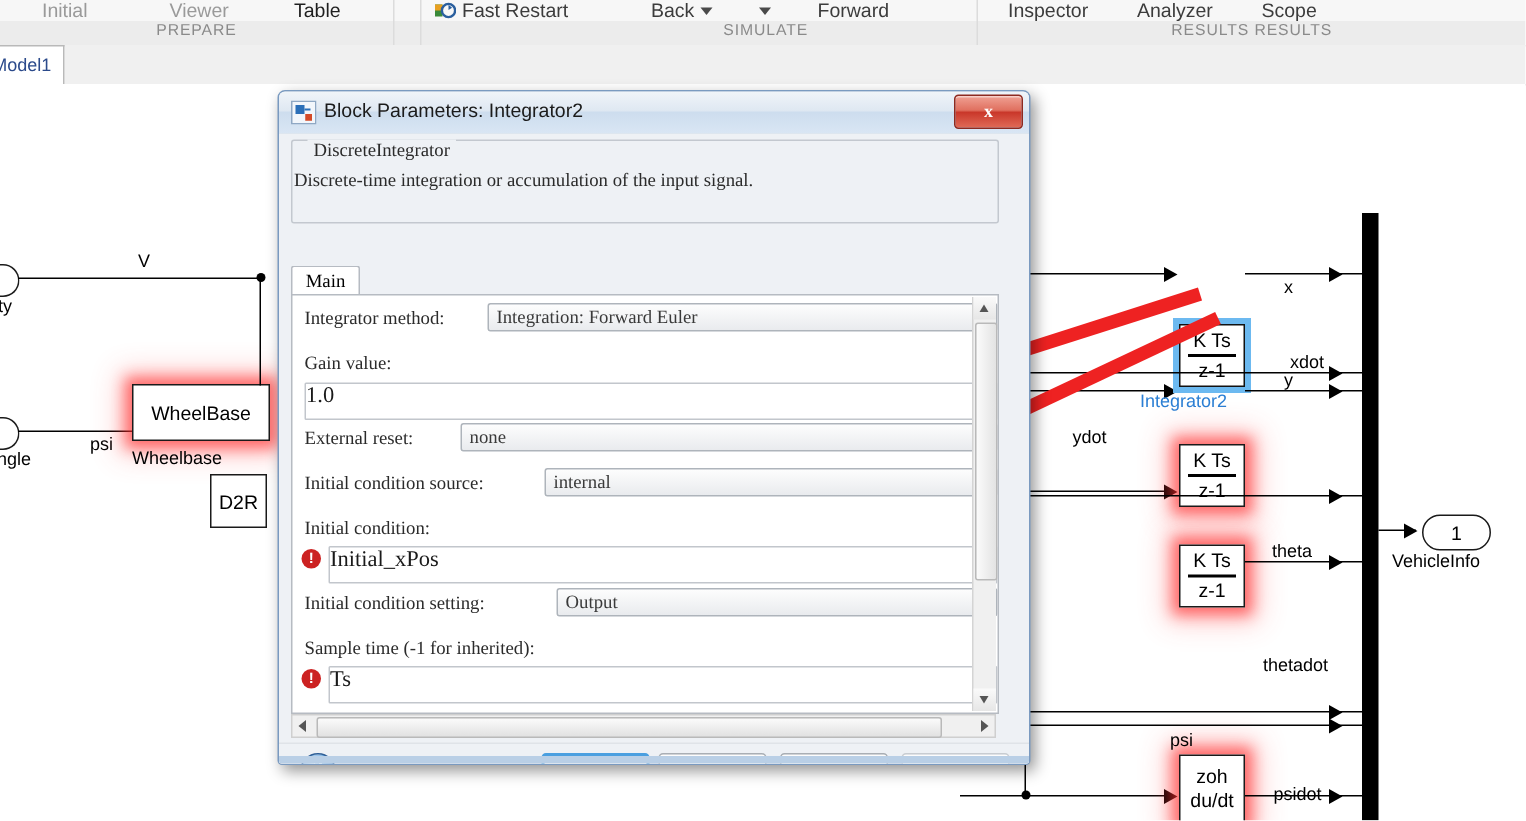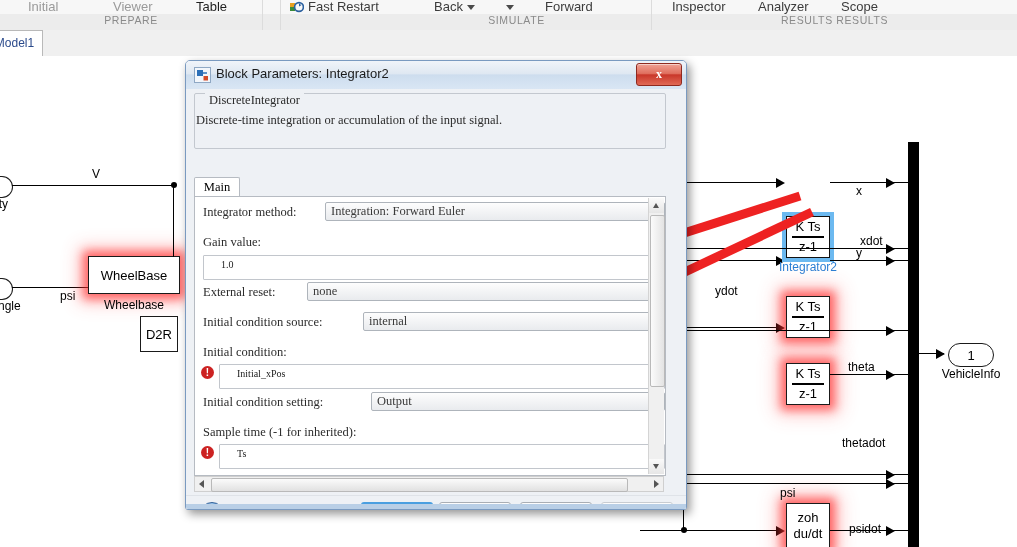--- a/index.html
+++ b/index.html
@@ -26,21 +26,21 @@
     font-size:12px;color:#2b4a8b;line-height:25px;text-align:center;font-family:"Liberation Sans",sans-serif;}
 
   
   #canvas{position:absolute;left:0;top:56px;width:1017px;height:491px;background:#ffffff;overflow:hidden;}
   .sl-line{position:absolute;background:#000;}
   .sl-hline{height:1.4px;}
   .sl-vline{width:1.4px;}
   .sl-arrow{position:absolute;width:0;height:0;border-top:5px solid transparent;border-bottom:5px solid transparent;border-left:9px solid #000;}
   .sl-dot{position:absolute;width:6px;height:6px;border-radius:50%;background:#000;}
   .sl-label{position:absolute;font-size:12px;color:#000;white-space:nowrap;font-family:"Liberation Sans",sans-serif;}
-  .sl-blockname{position:absolute;font-size:12px;color:#000;white-space:nowrap;text-align:center;}
+  .sl-blockname{position:absolute;font-size:12px;color:#000;white-space:nowrap;}
 
   .sl-block{position:absolute;background:#fff;border:1.6px solid #1a1a1a;box-sizing:border-box;
     display:flex;align-items:center;justify-content:center;font-size:13px;color:#000;}
   .glow-red{box-shadow:0 0 9px 5px rgba(255,40,40,.62),0 0 18px 9px rgba(255,70,70,.30);}
   .glow-blue-sel{border:1.6px solid #111;box-shadow:0 0 0 4px #6cb9f0;}
 
   .int-block{flex-direction:column;justify-content:center;padding:1px 0;}
   .int-num{font-size:13px;line-height:14px;}
   .int-bar{width:78%;height:1.4px;background:#000;margin:2px 0;}
   .int-den{font-size:13px;line-height:14px;}
@@ -83,21 +83,21 @@
   .dlg-tab.inactive{background:linear-gradient(to bottom,#f6f7f9,#e4e7eb);}
   .dlg-tab.active{background:#ffffff;color:#000;border-bottom:1px solid #fff;}
 
   #dlg-pane{position:absolute;left:8px;top:107px;width:470px;height:278px;background:#fff;border:1px solid #b6bbc2;overflow:hidden;}
   .fld-label{position:absolute;font-size:12.5px;color:#2b2b2b;font-family:"Liberation Serif",serif;white-space:nowrap;}
   .combo{position:absolute;height:19px;box-sizing:border-box;
     background:linear-gradient(to bottom,#fdfdfd,#e9ebee);border:1px solid #aeb4bb;border-radius:2px;
     font-size:12.5px;color:#3a3a3a;font-family:"Liberation Serif",serif;line-height:17px;padding-left:5px;
     white-space:nowrap;overflow:hidden;}
   .txtin{position:absolute;height:25px;box-sizing:border-box;background:#fff;border:1px solid #c2c6cc;border-radius:1px;
-    font-size:10px;color:#1a1a1a;font-family:"Liberation Serif",serif;line-height:17px;padding-left:17px;
+    font-size:15px;color:#1a1a1a;font-family:"Liberation Serif",serif;line-height:17px;padding-left:0;
     white-space:nowrap;overflow:hidden;}
   .err-icon{position:absolute;width:13px;height:13px;border-radius:50%;background:#cc2222;
     color:#fff;font-size:10px;font-weight:bold;text-align:center;line-height:13px;font-family:"Liberation Sans",sans-serif;}
 
   #vscroll{position:absolute;right:1px;top:1px;width:15px;height:276px;background:#f0f0f0;border-left:1px solid #d4d4d4;}
   #vscroll-up,#vscroll-down{position:absolute;left:0;width:15px;height:15px;background:linear-gradient(to bottom,#fafafa,#e6e6e6);}
   #vscroll-thumb{position:absolute;left:1px;top:17px;width:13px;height:170px;
     background:linear-gradient(to right,#fbfbfb,#e3e3e3);border:1px solid #b9b9b9;border-radius:2px;}
   .scroll-tri{position:absolute;width:0;height:0;left:4px;}
   .tri-up{border-left:3.5px solid transparent;border-right:3.5px solid transparent;border-bottom:5px solid #555;top:5px;}
@@ -139,21 +139,21 @@
     <rect x="0" y="2" width="5" height="8" fill="#3a8a3a"></rect>
     <rect x="0" y="2" width="5" height="4" fill="#e8a020"></rect>
     <circle cx="9" cy="6" r="4.4" fill="none" stroke="#2a5f9e" stroke-width="1.6"></circle>
     <path d="M9 2.2 L11.4 4.2 L9 5.6 Z" fill="#2a5f9e"></path>
   </svg>
   <div class="ribbon-cmd" style="left:308px;top:-1px;">Fast Restart</div>
   <div class="ribbon-cmd" style="left:434px;top:-1px;"><span>Back</span><span class="caret"></span></div>
   <div class="ribbon-cmd" style="left:502px;top:-1px;"><span class="caret"></span></div>
   <div class="ribbon-cmd" style="left:545px;top:-1px;">Forward</div>
   <div class="ribbon-sep" style="left:651px;"></div>
-  <div class="ribbon-group-label" style="left:298px;width:437px;">SIMULATE</div>
+  <div class="ribbon-group-label" style="left:292px;width:437px;">SIMULATE</div>
 
   <div class="ribbon-cmd" style="left:672px;top:-1px;">Inspector</div>
   <div class="ribbon-cmd" style="left:758px;top:-1px;">Analyzer</div>
   <div class="ribbon-cmd" style="left:841px;top:-1px;">Scope</div>
   <div class="ribbon-group-label" style="left:652px;width:365px;">RESULTS RESULTS</div>
 </div>
 
 <div id="tabbar"></div>
 <div id="model-tab">Model1</div>
 

